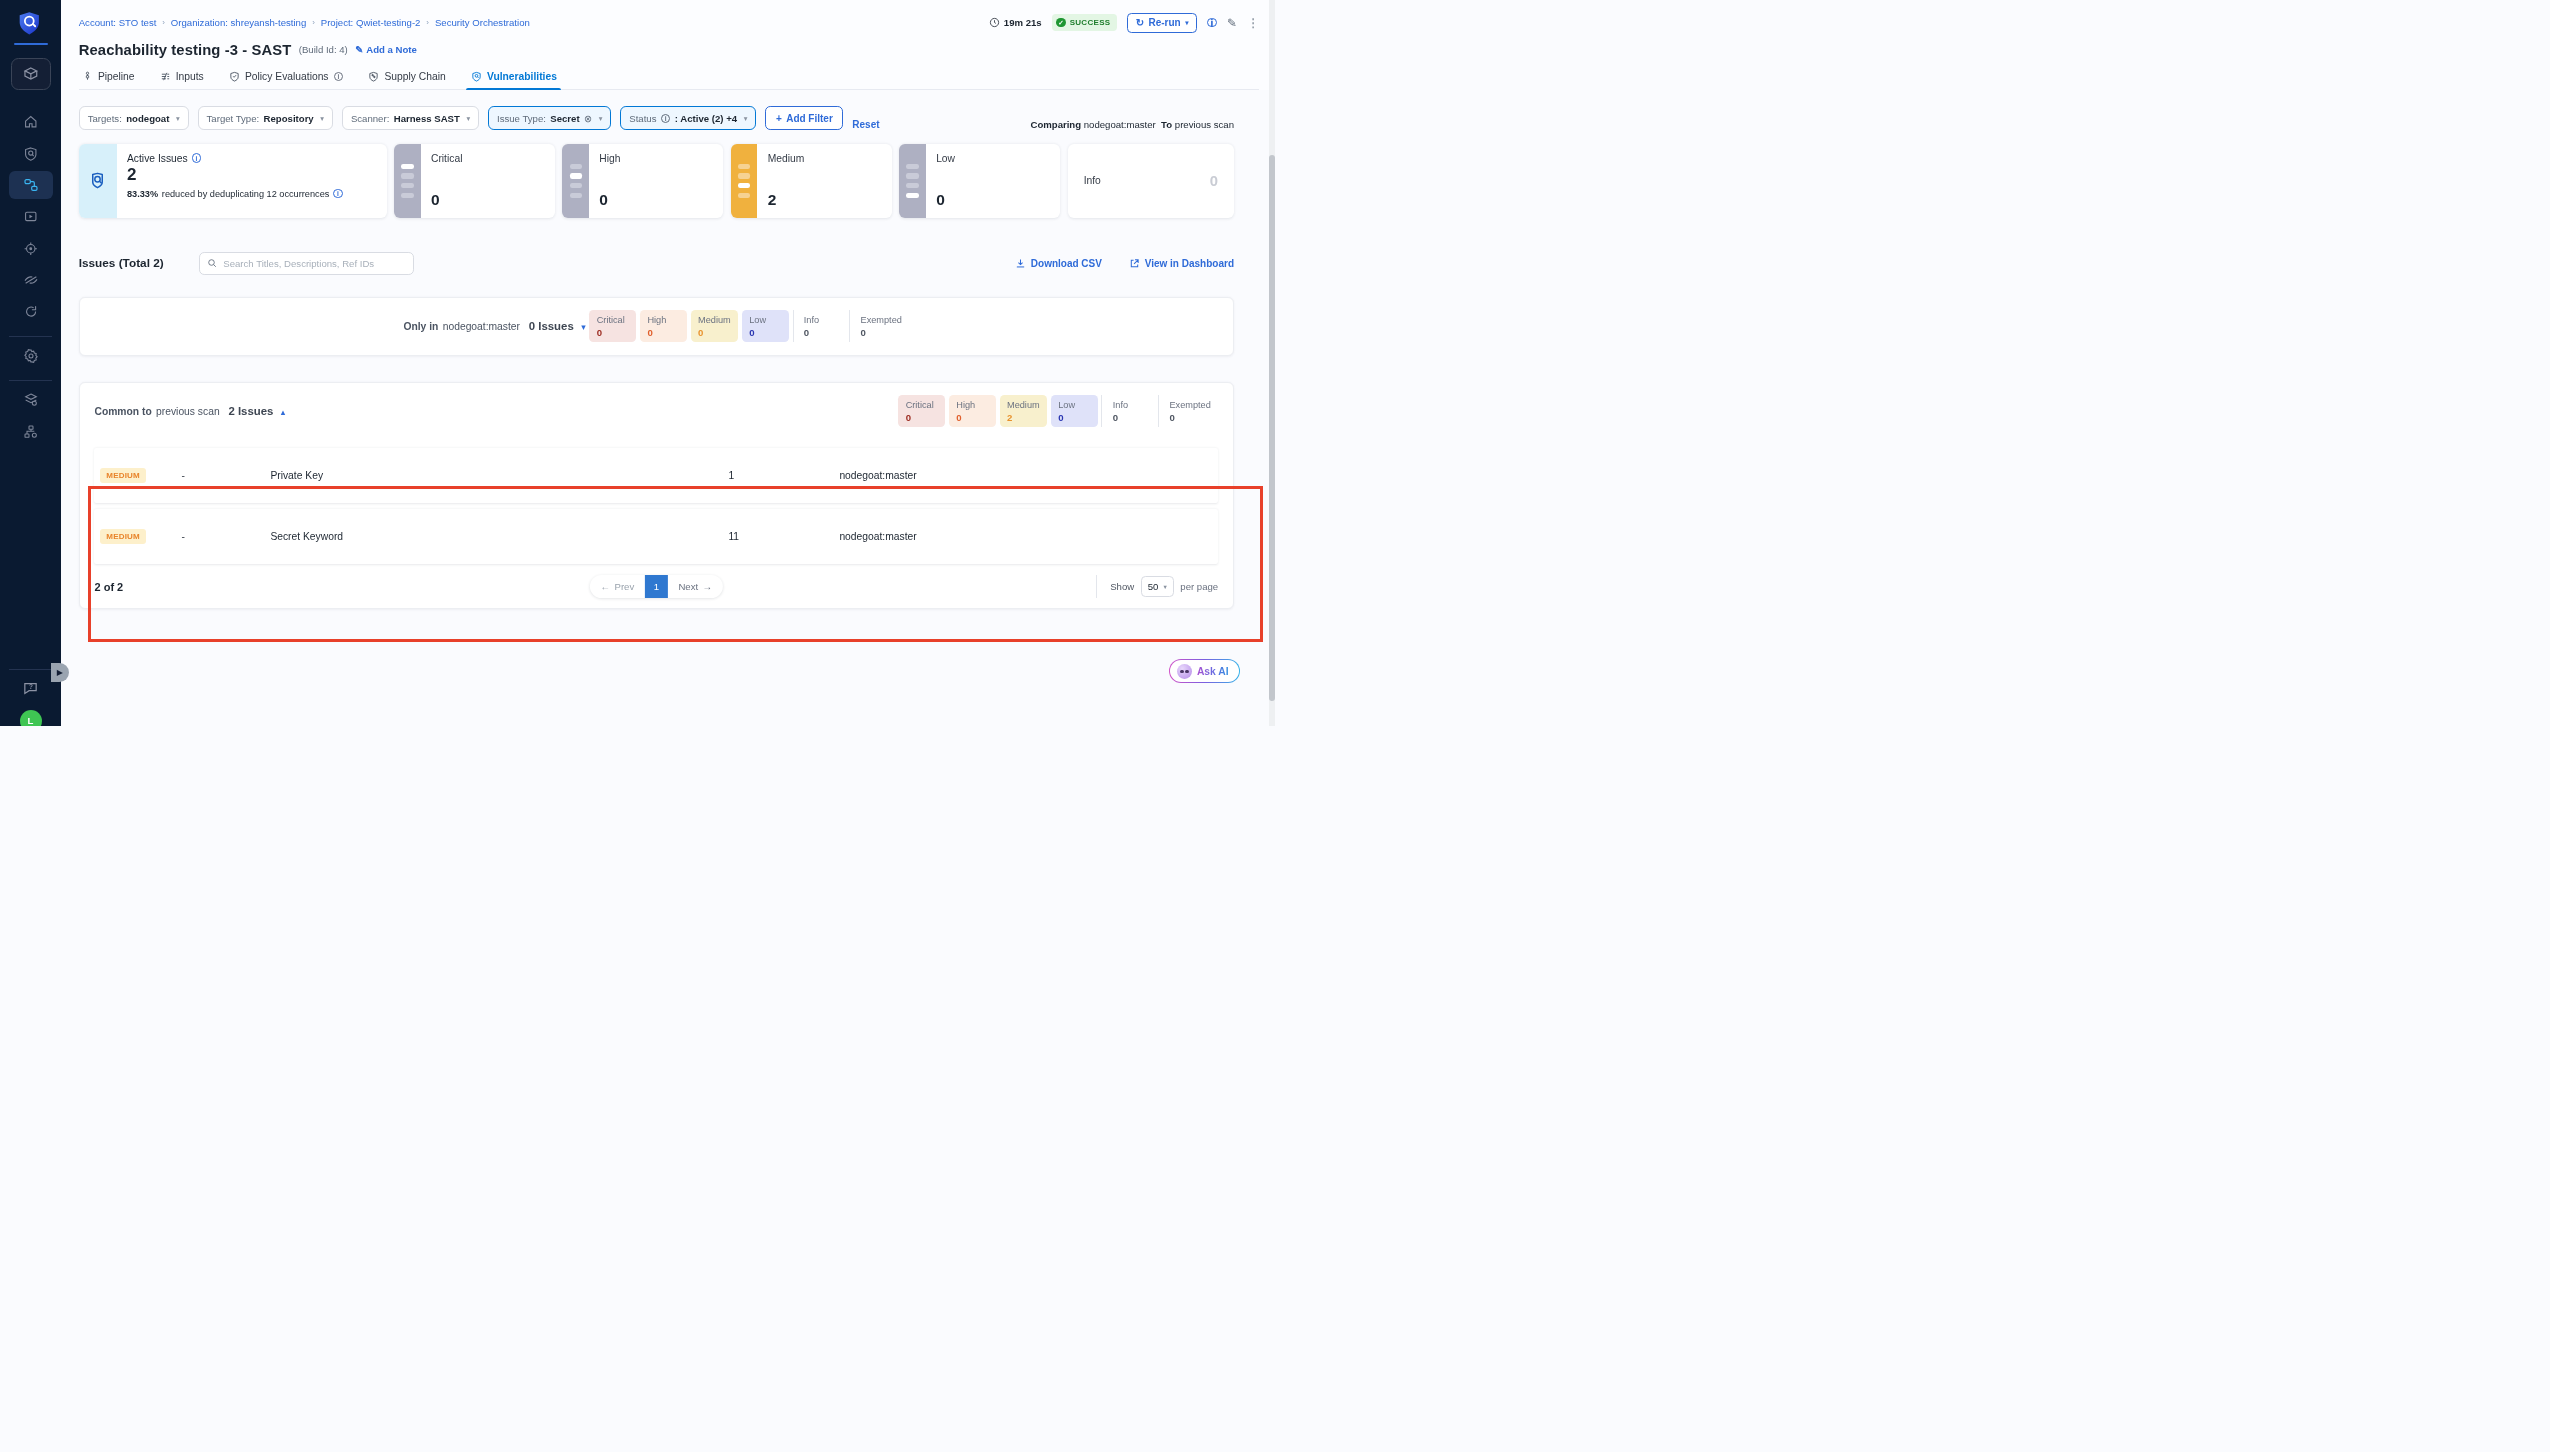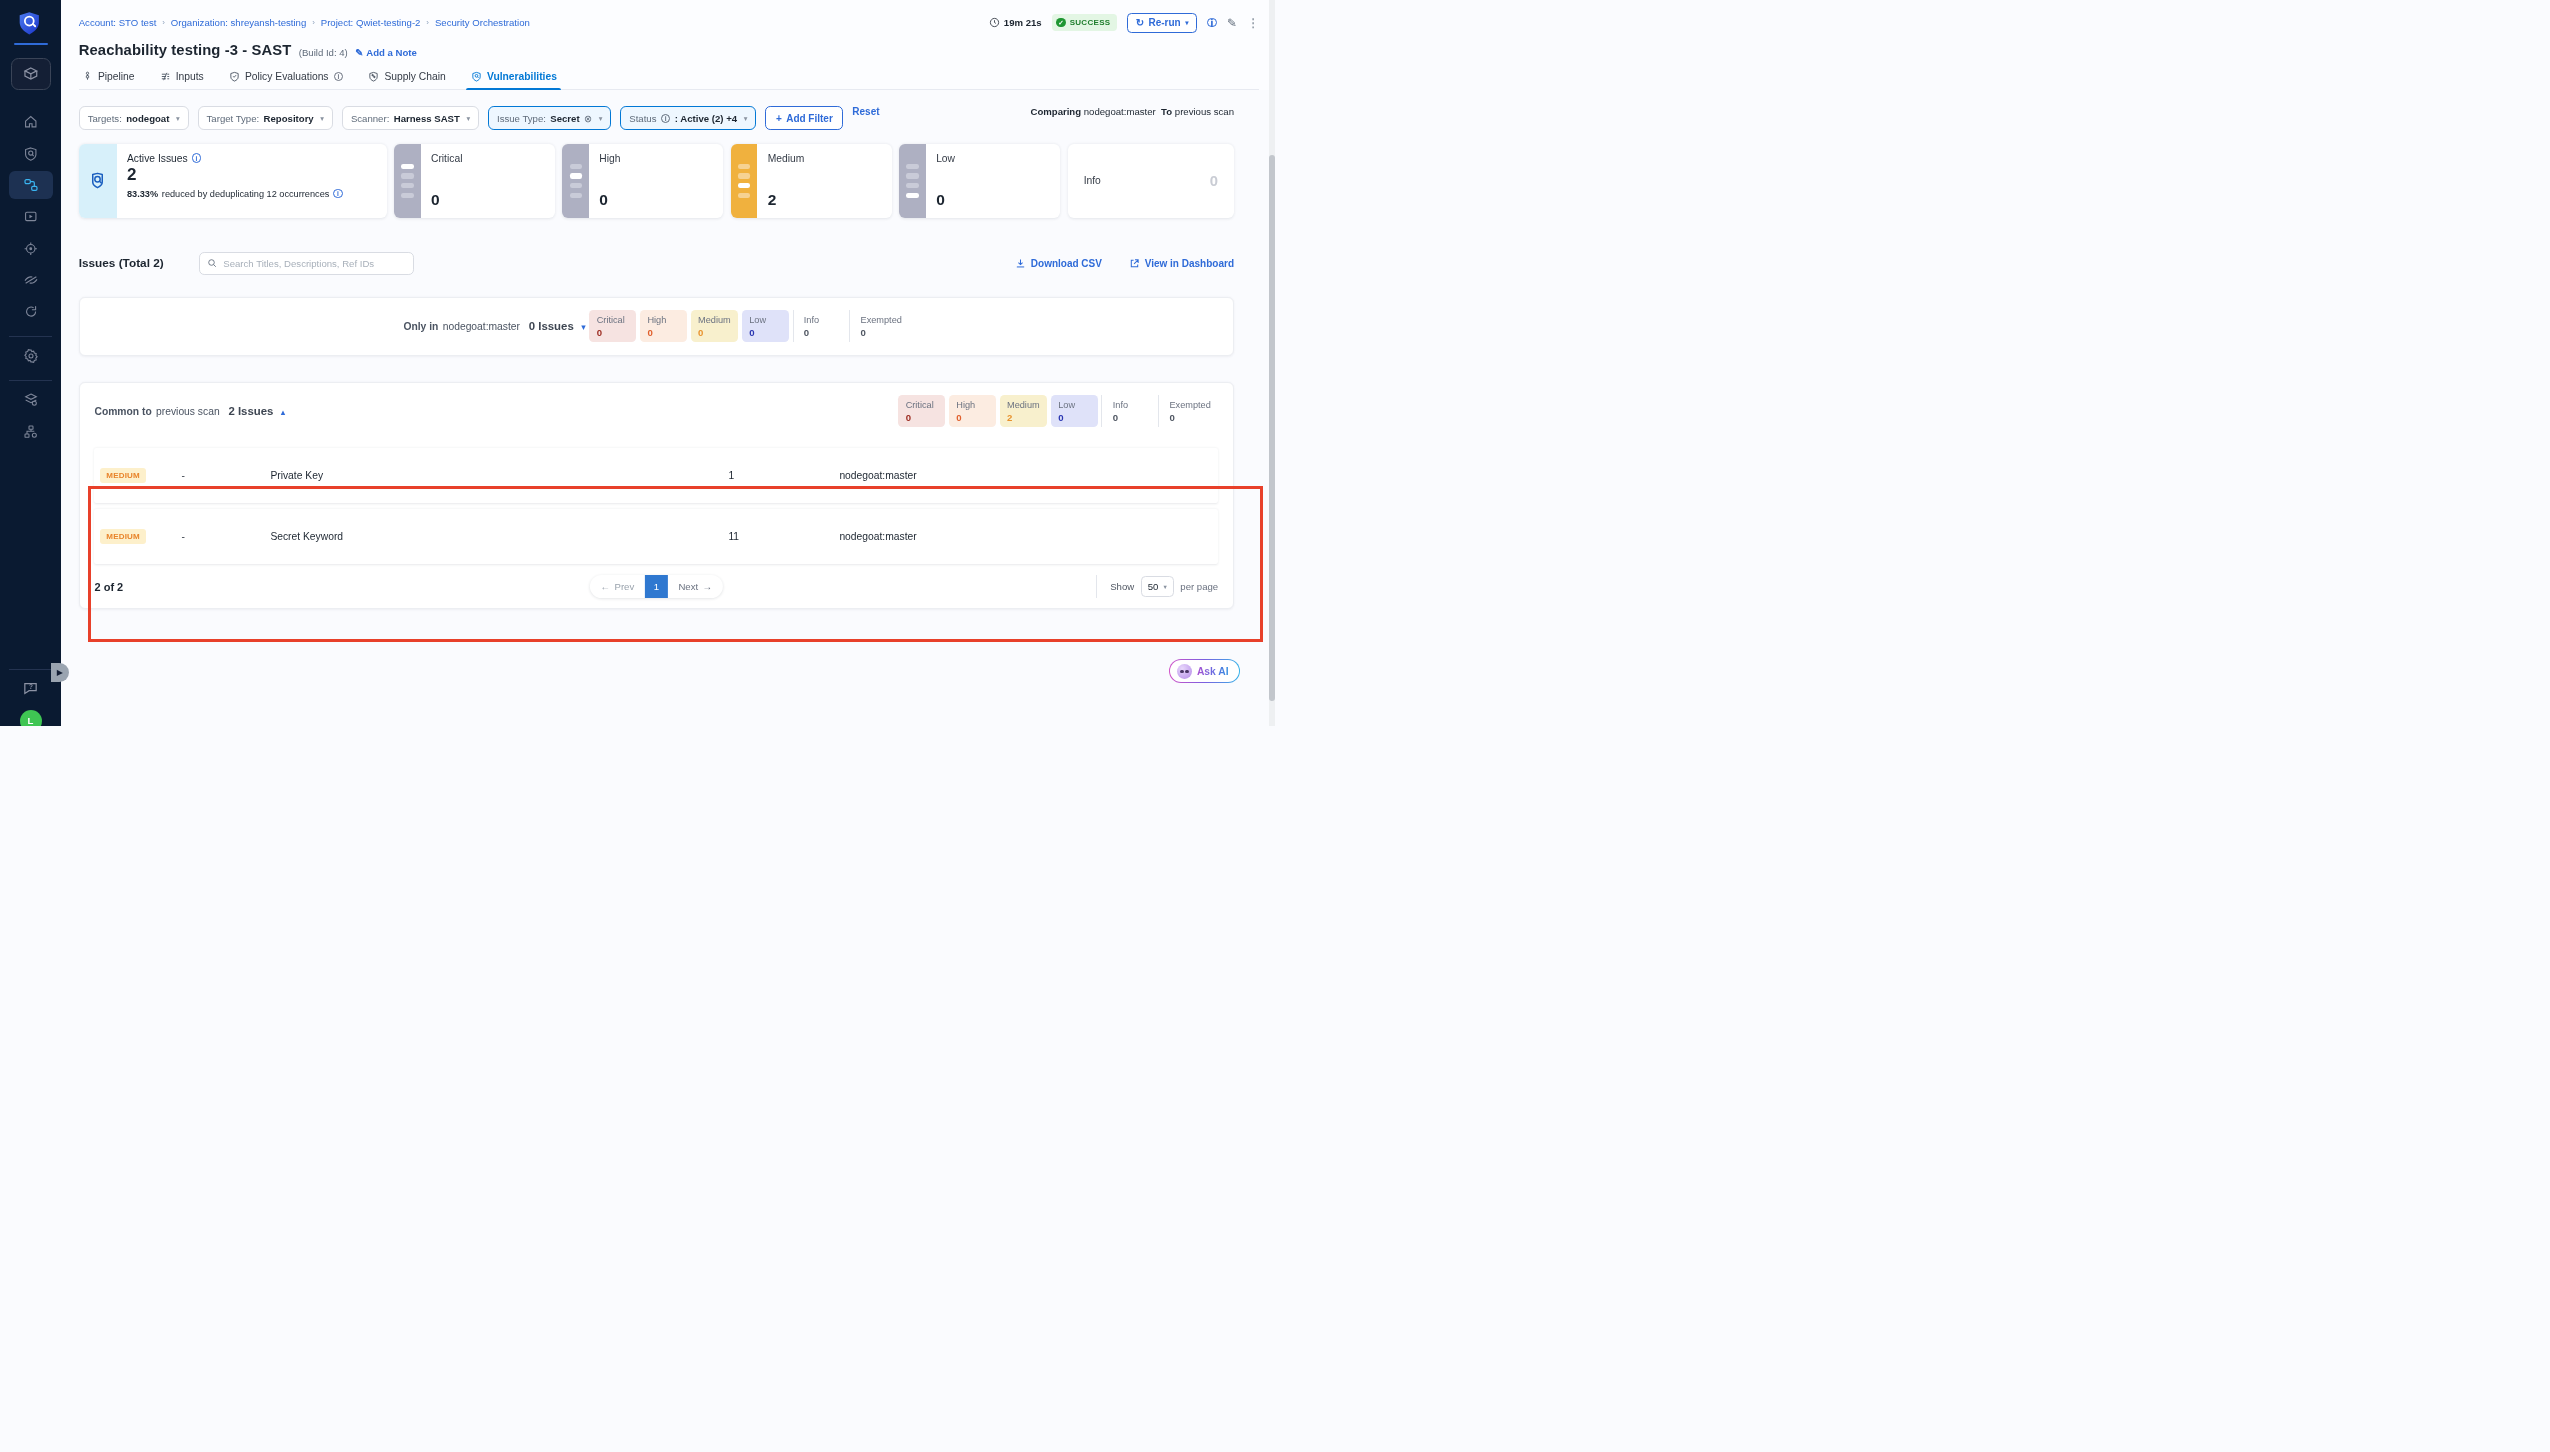--- a/index.html
+++ b/index.html
@@ -29,35 +29,35 @@
   .crumbs a { color:#2f6bd8; text-decoration:none; cursor:pointer; }
   .crumb-sep { color:#8fa2bd; font-size:8px; }
   .hdr-actions { display:flex; align-items:center; gap:10.3px; }
   .duration { display:flex; align-items:center; gap:3.7px; font-size:9.6px; color:#1c2530; font-weight:bold; }
   .badge-success { background:#e3f6e4; color:#1e7d2c; font-size:8px; font-weight:bold; letter-spacing:0.3px; border-radius:3.7px; padding:3.7px 6.6px 3.7px 4.4px; display:flex; align-items:center; gap:3.7px; }
   .check-circ { width:9.6px; height:9.6px; border-radius:50%; background:#1e9632; color:#fff; font-size:6.6px; display:inline-flex; align-items:center; justify-content:center; }
   .rerun-btn { border:1.1px solid #2f6bd8; color:#2f6bd8; background:#fff; border-radius:4.4px; font-size:10px; font-weight:bold; padding:3.7px 7.4px; display:flex; align-items:center; gap:4.4px; cursor:pointer; }
   .ic-info { display:inline-flex; width:9.6px; height:9.6px; border:0.9px solid currentColor; border-radius:50%; font-size:6.6px; font-style:normal; align-items:center; justify-content:center; font-weight:bold; }
   .hdr-ic { color:#5f6b7a; font-size:11.8px; cursor:pointer; }
   .hdr-ic.blue { color:#2f6bd8; }
-  .title-row { display:flex; align-items:flex-end; gap:7.4px; margin-top:8.9px; }
+  .title-row { display:flex; align-items:center; gap:7.4px; margin-top:8.9px; }
   .page-title { font-size:14.8px; font-weight:bold; color:#1c2530; letter-spacing:0.1px; }
   .build-id { font-size:9.6px; color:#5f6b7a; }
   .add-note { font-size:9.6px; color:#2f6bd8; font-weight:bold; cursor:pointer; display:flex; gap:3px; align-items:center; }
   .user-row { margin:5.9px 0 0 7.4px; border-left:1.5px solid #e3e8ef; padding:4.4px 0 4.4px 10.3px; display:flex; align-items:center; gap:5.2px; font-size:9.6px; color:#4f5662; }
   .tabs { display:flex; gap:22px; padding:0 0 0 1.5px; margin-top:7.4px; border-bottom:0.7px solid #e7eaf1; }
   .tab { display:flex; align-items:center; gap:5.2px; font-size:10.3px; color:#343b46; padding:5.9px 1.5px 7.4px; cursor:pointer; position:relative; }
   .tab .ticon { color:#4c5563; display:flex; }
   .tab.active { color:#0278d5; font-weight:bold; }
   .tab.active .ticon { color:#0278d5; }
   .tab.active::after { content:""; position:absolute; left:-3px; right:-3px; bottom:-0.7px; height:2.2px; background:#0278d5; border-radius:2.2px 2.2px 0 0; }
 
   .content { padding:0 41px 0 17.7px; }
   
-  .filter-row { display:flex; align-items:flex-start; gap:8.9px; margin-top:16px; }
+  .filter-row { display:flex; align-items:flex-end; gap:8.9px; margin-top:16px; }
   .pill { height:24px; background:#fff; border:0.7px solid #d9dce3; border-radius:5.9px; display:flex; align-items:center; gap:4.4px; padding:0 8px; font-size:9.6px; color:#5f6b7a; cursor:pointer; white-space:nowrap; }
   .pill b { color:#1c2530; }
   .pill .chev { color:#8a93a0; font-size:7.4px; margin-left:2.2px; }
   .pill.hl { background:#eef7ff; border:1.1px solid #0278d5; }
   .add-filter { height:24px; border:1.1px solid #2f6bd8; background:#fff; color:#2f6bd8; border-radius:5.2px; font-size:10px; font-weight:bold; display:flex; align-items:center; gap:4.4px; padding:0 9.6px; cursor:pointer; }
   .reset-link { color:#2f6bd8; font-size:10px; font-weight:bold; cursor:pointer; }
   .comparing { margin-left:auto; font-size:9.6px; color:#1c2530; }
   .comparing b { font-weight:bold; }
 
   

